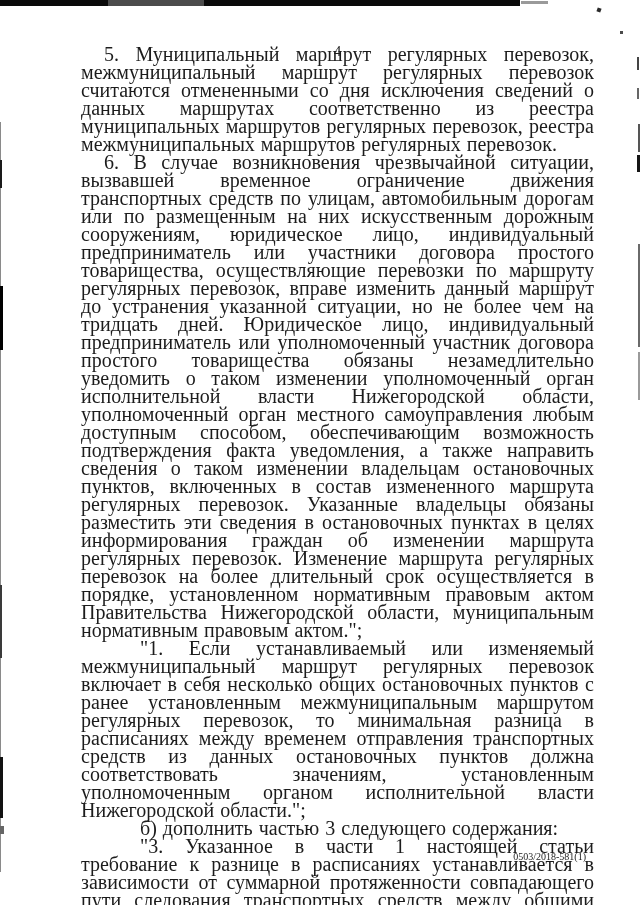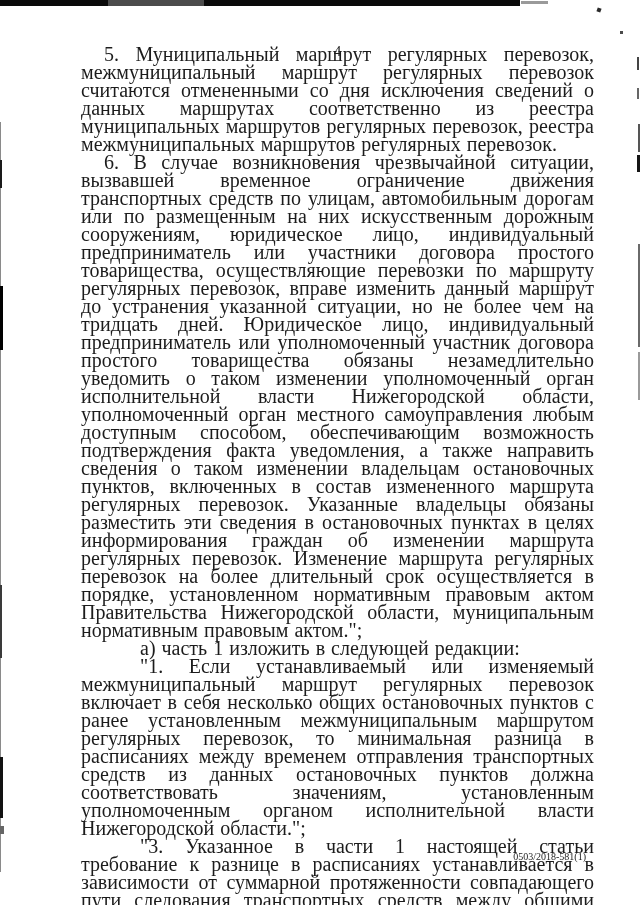--- a/index.html
+++ b/index.html
@@ -63,20 +63,20 @@
   <div class="art right-seg3"></div>
   <div class="art right-seg4"></div>
   <div class="art right-seg5"></div>
   <div class="art right-seg6"></div>
 
   <div class="page-number">4</div>
 
   <div class="doc-body">
     <p class="para">5. Муниципальный маршрут регулярных перевозок, межмуниципальный маршрут регулярных перевозок считаются отмененными со дня исключения сведений о данных маршрутах соответственно из реестра муниципальных маршрутов регулярных перевозок, реестра межмуниципальных маршрутов регулярных перевозок.</p>
     <p class="para">6. В случае возникновения чрезвычайной ситуации, вызвавшей временное ограничение движения транспортных средств по улицам, автомобильным дорогам или по размещенным на них искусственным дорожным сооружениям, юридическое лицо, индивидуальный предприниматель или участники договора простого товарищества, осуществляющие перевозки по маршруту регулярных перевозок, вправе изменить данный маршрут до устранения указанной ситуации, но не более чем на тридцать дней. Юридическое лицо, индивидуальный предприниматель или уполномоченный участник договора простого товарищества обязаны незамедлительно уведомить о таком изменении уполномоченный орган исполнительной власти Нижегородской области, уполномоченный орган местного самоуправления любым доступным способом, обеспечивающим возможность подтверждения факта уведомления, а также направить сведения о таком изменении владельцам остановочных пунктов, включенных в состав измененного маршрута регулярных перевозок. Указанные владельцы обязаны разместить эти сведения в остановочных пунктах в целях информирования граждан об изменении маршрута регулярных перевозок. Изменение маршрута регулярных перевозок на более длительный срок осуществляется в порядке, установленном нормативным правовым актом Правительства Нижегородской области, муниципальным нормативным правовым актом.";</p>
-    <p class="para lg">а) часть 1 изложить в следующей редакции:</p>
     <p class="para lg">"1. Если устанавливаемый или изменяемый межмуниципальный маршрут регулярных перевозок включает в себя несколько общих остановочных пунктов с ранее установленным межмуниципальным маршрутом регулярных перевозок, то минимальная разница в расписаниях между временем отправления транспортных средств из данных остановочных пунктов должна соответствовать значениям, установленным уполномоченным органом исполнительной власти Нижегородской области.";</p>
+    <p class="para lg">б) дополнить частью 3 следующего содержания:</p>
     <p class="para lg">"3. Указанное в части 1 настоящей статьи требование к разнице в расписаниях устанавливается в зависимости от суммарной протяженности совпадающего пути следования транспортных средств между общими остановочными пунктами маршрутов регулярных перевозок, протяженности устанавливаемого или изменяемого межмуниципального</p>
   </div>
 
   <div class="footer-code">0503/2018-581(1)</div>
 
 </div>
 
 </body></html>

